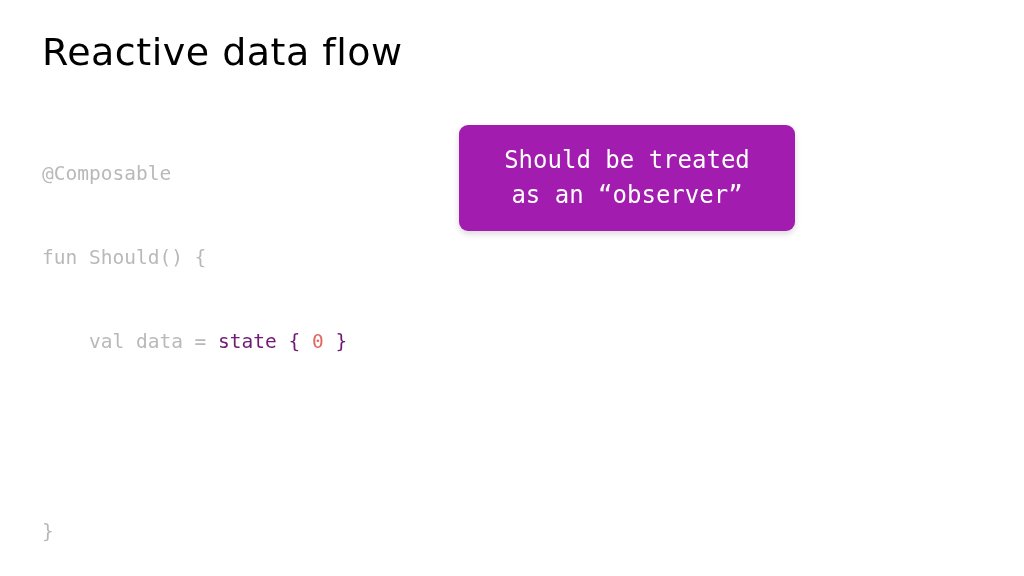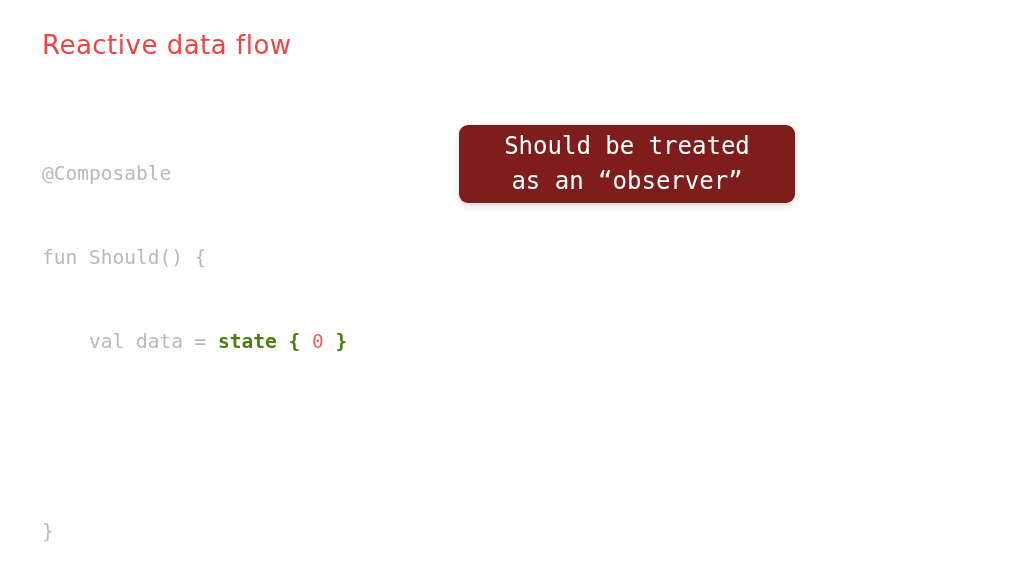--- a/index.html
+++ b/index.html
@@ -17,65 +17,64 @@
     position: relative;
     width: 1024px;
     height: 576px;
     background: #ffffff;
   }
   .slide-title {
     position: absolute;
     left: 42px;
     top: 30px;
     font-family: "DejaVu Sans", sans-serif;
-    font-size: 26px;
+    font-size: 38px;
     font-weight: 500;
-    color: #ef4444;
+    color: #000000;
     letter-spacing: 0.5px;
   }
   .code-block {
     position: absolute;
     left: 42px;
     top: 104px;
     font-family: "DejaVu Sans Mono", monospace;
     font-size: 19.5px;
     line-height: 28px;
     color: #b8b8b8;
     white-space: pre;
   }
   .code-line {
     white-space: pre;
   }
   .tok-dim {
     color: #b9b9b9;
   }
   .tok-strong {
-    color: #4d7c0f;
-    font-weight: bold;
+    color: #701a75;
   }
   .tok-num {
     color: #e0685f;
   }
   .closing-brace {
     position: absolute;
     left: 42px;
     top: 518px;
     font-family: "DejaVu Sans Mono", monospace;
     font-size: 19.5px;
     line-height: 28px;
     color: #b8b8b8;
     white-space: pre;
   }
   .callout {
     position: absolute;
     left: 459px;
     top: 125px;
     width: 336px;
-    height: 78px;
-    background: #7f1d1d;
+    height: 106px;
+    background: #a21caf;
     border-radius: 9px;
     box-shadow: 0 3px 6px rgba(0,0,0,0.15);
     display: flex;
     flex-direction: column;
     align-items: center;
     justify-content: center;
   }
   .callout-line {
     font-family: "DejaVu Sans Mono", monospace;
     font-size: 24px;

